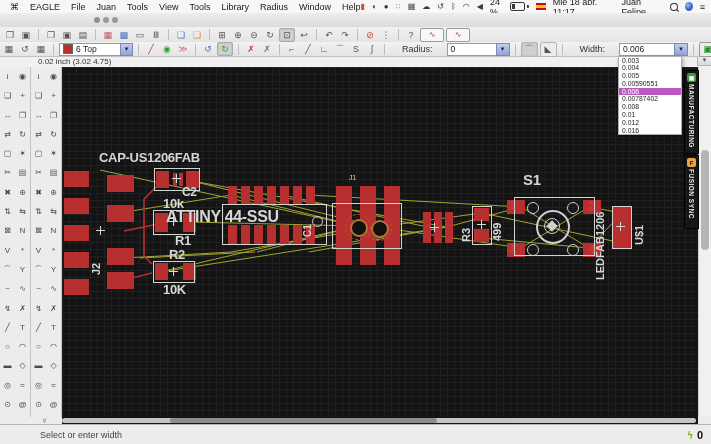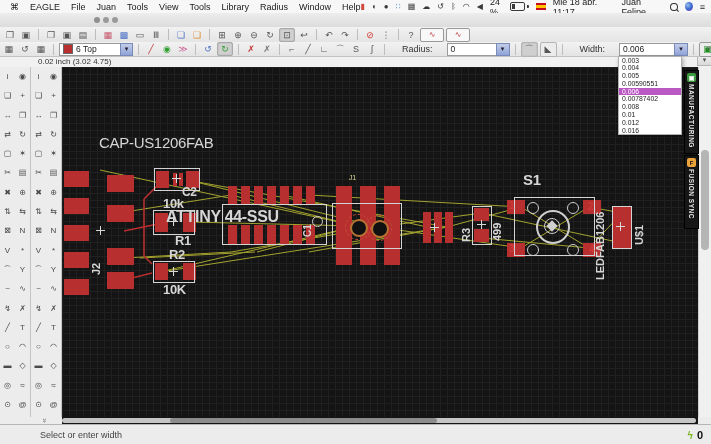--- a/index.html
+++ b/index.html
@@ -455,21 +455,21 @@
   <div class="diamond" style="left:486px;top:155px"></div>
 
   <div class="plus" style="left:110px;top:107px"></div>
   <div class="plus" style="left:107px;top:150px"></div>
   <div class="plus" style="left:107px;top:200px"></div>
   <div class="plus" style="left:34px;top:159px"></div>
   <div class="plus" style="left:415px;top:153px"></div>
   <div class="plus" style="left:554px;top:155px"></div>
   <div class="plus" style="left:368px;top:156px"></div>
 
-  <div class="slab" style="left:37px;top:68px;font-size:15px;font-weight:normal">CAP-US1206FAB</div>
+  <div class="slab" style="left:37px;top:84px;font-size:13px;font-weight:bold">CAP-US1206FAB</div>
   <div class="slab" style="left:120px;top:119px;font-size:12px;font-weight:bold">C2</div>
   <div class="slab" style="left:101px;top:130px;font-size:13px;font-weight:bold">10k</div>
   <div class="slab" style="left:113px;top:167px;font-size:13px;font-weight:bold">R1</div>
   <div class="slab" style="left:107px;top:181px;font-size:13px;font-weight:bold">R2</div>
   <div class="slab" style="left:101px;top:216px;font-size:13px;font-weight:bold">10K</div>
   <div class="slab" style="left:104px;top:142px;font-size:16px;font-weight:bold">ATTINY 44-SSU</div>
   <div class="slab" style="left:287px;top:107px;font-size:7px;color:#ddd88f">J1</div>
   <div class="slab" style="left:461px;top:105px;font-size:15px;font-weight:bold">S1</div>
 
   <div class="vlab" style="left:29px;top:208px;font-size:11px;font-weight:bold">J2</div>

